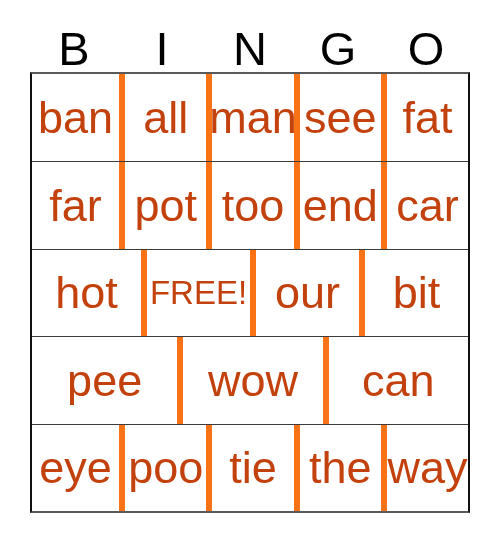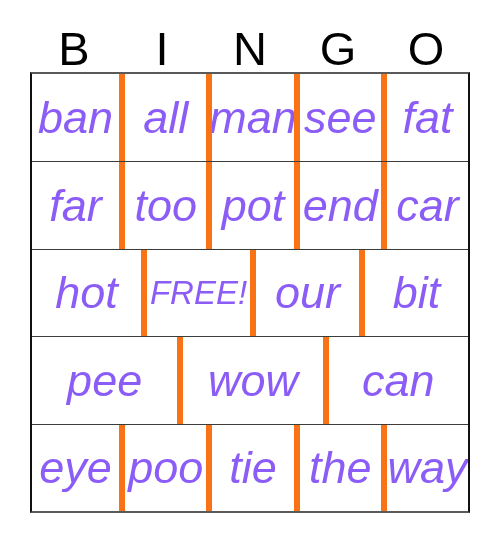--- a/index.html
+++ b/index.html
@@ -82,24 +82,23 @@
     overflow: hidden;
     background: #ffffff;
   }
   .cell + .cell {
     border-left: 6px solid #f97316;
   }
   .cell-text {
     font-size: 45px;
     line-height: 1;
     font-weight: 400;
-    color: #8b5cf6;
+    color: #c2410c;
     white-space: nowrap;
     text-align: center;
-    font-style: italic;
   }
   .cell.free .cell-text {
     font-size: 33px;
   }
 </style>
 </head>
 <body>
 
 <div id="bingo-card">
 
@@ -139,24 +138,24 @@
       <div class="cell">
         <span class="cell-text">fat</span>
       </div>
     </div>
 
     <div class="grid-row">
       <div class="cell">
         <span class="cell-text">far</span>
       </div>
       <div class="cell">
+        <span class="cell-text">pot</span>
+      </div>
+      <div class="cell">
         <span class="cell-text">too</span>
-      </div>
-      <div class="cell">
-        <span class="cell-text">pot</span>
       </div>
       <div class="cell">
         <span class="cell-text">end</span>
       </div>
       <div class="cell">
         <span class="cell-text">car</span>
       </div>
     </div>
 
     <div class="grid-row">

